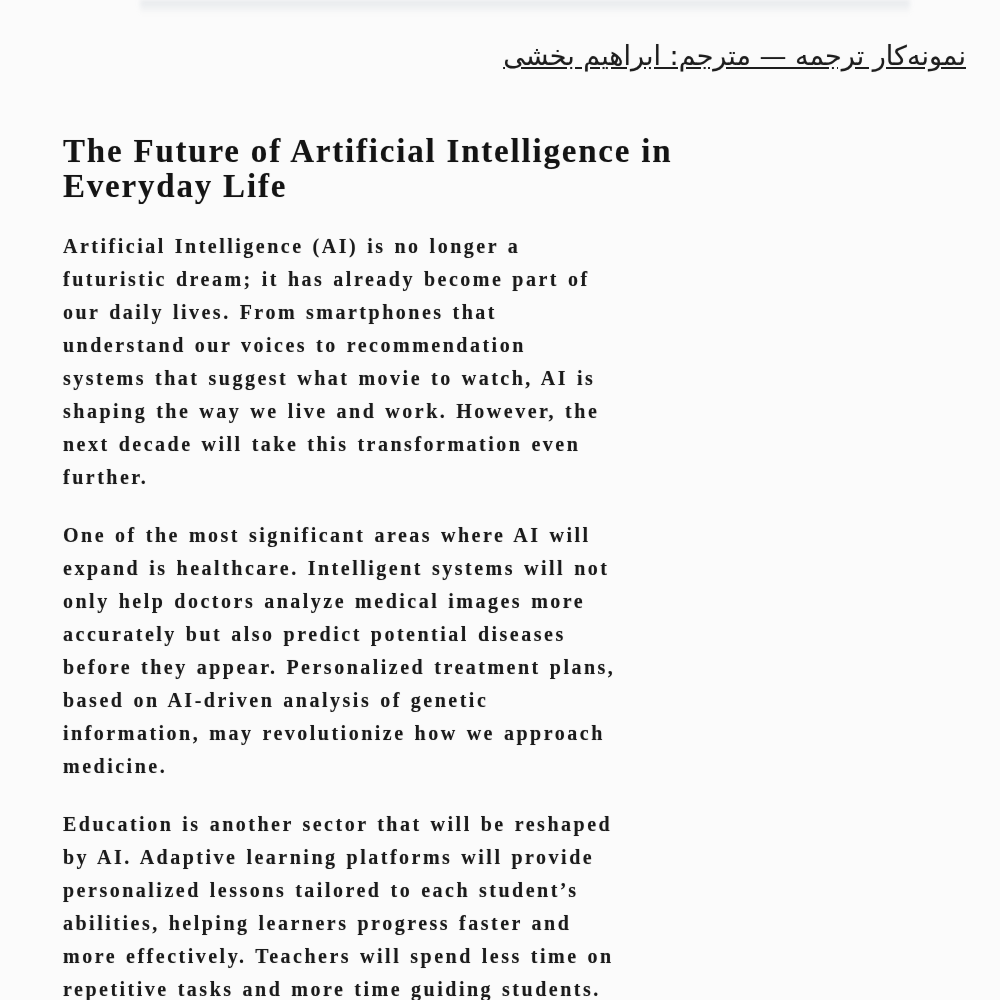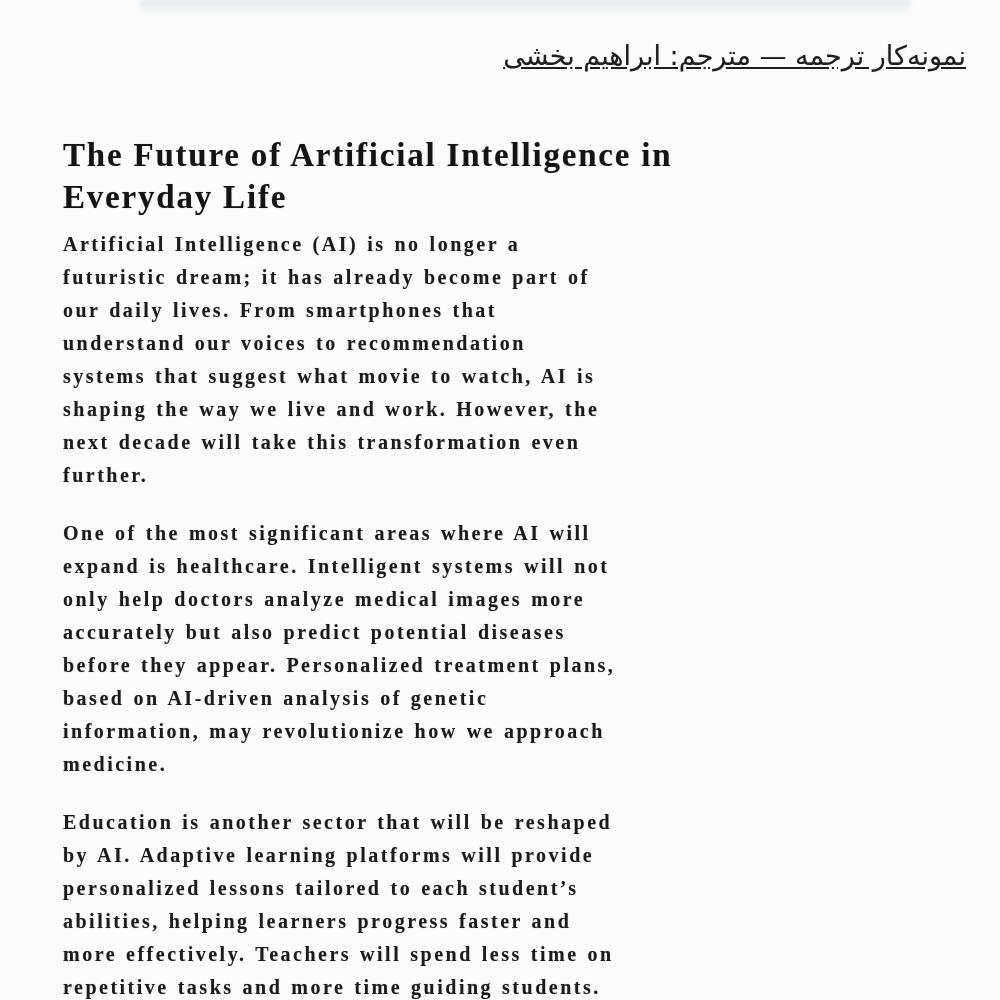--- a/index.html
+++ b/index.html
@@ -42,23 +42,23 @@
     left: 63px;
     top: 134px;
     width: 905px;
     color: #1b1b1b;
     text-shadow: 0 0 1px rgba(27,27,27,0.3);
   }
   .article-title {
     font-family: "Liberation Serif", serif;
     font-weight: bold;
     font-size: 33px;
-    line-height: 42px;
+    line-height: 35px;
     letter-spacing: 1.8px;
-    margin: 0 0 10px 0;
+    margin: 0 0 26px 0;
     white-space: pre-line;
     color: #141414;
   }
   .para {
     font-size: 20px;
     line-height: 33px;
     letter-spacing: 2.5px;
     word-spacing: 1.5px;
     margin: 0 0 25px 0;
     white-space: pre-line;

